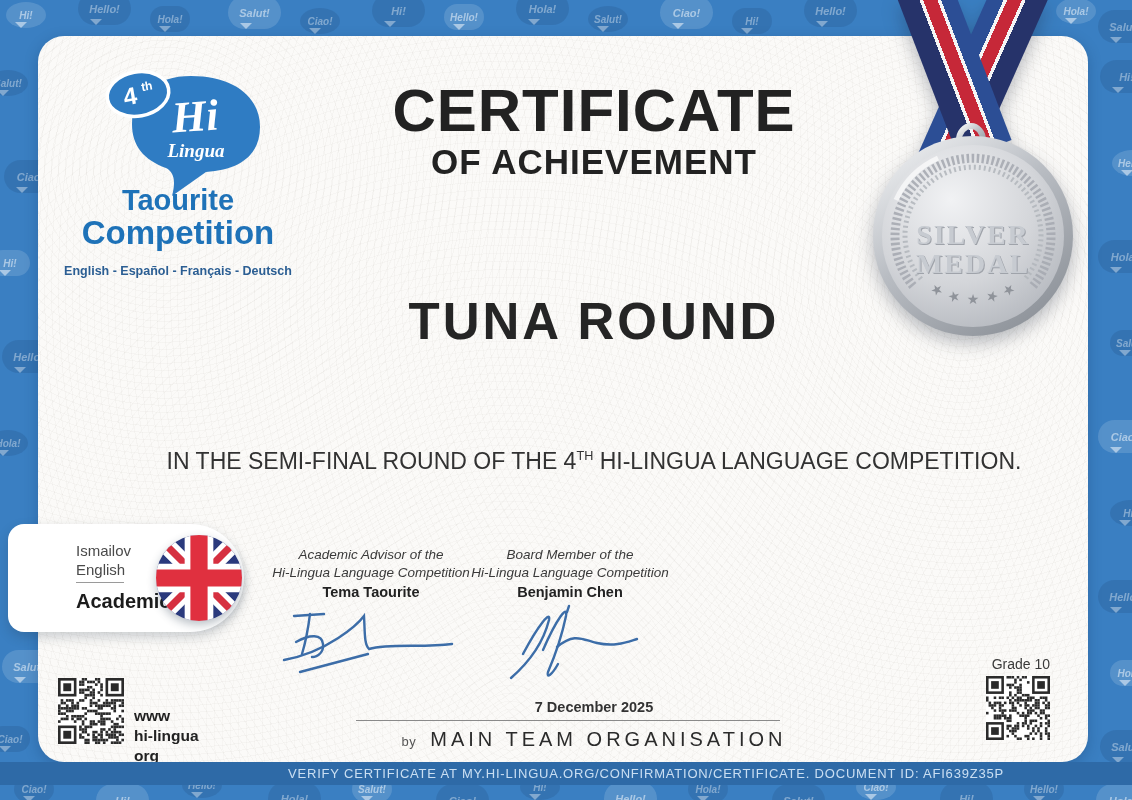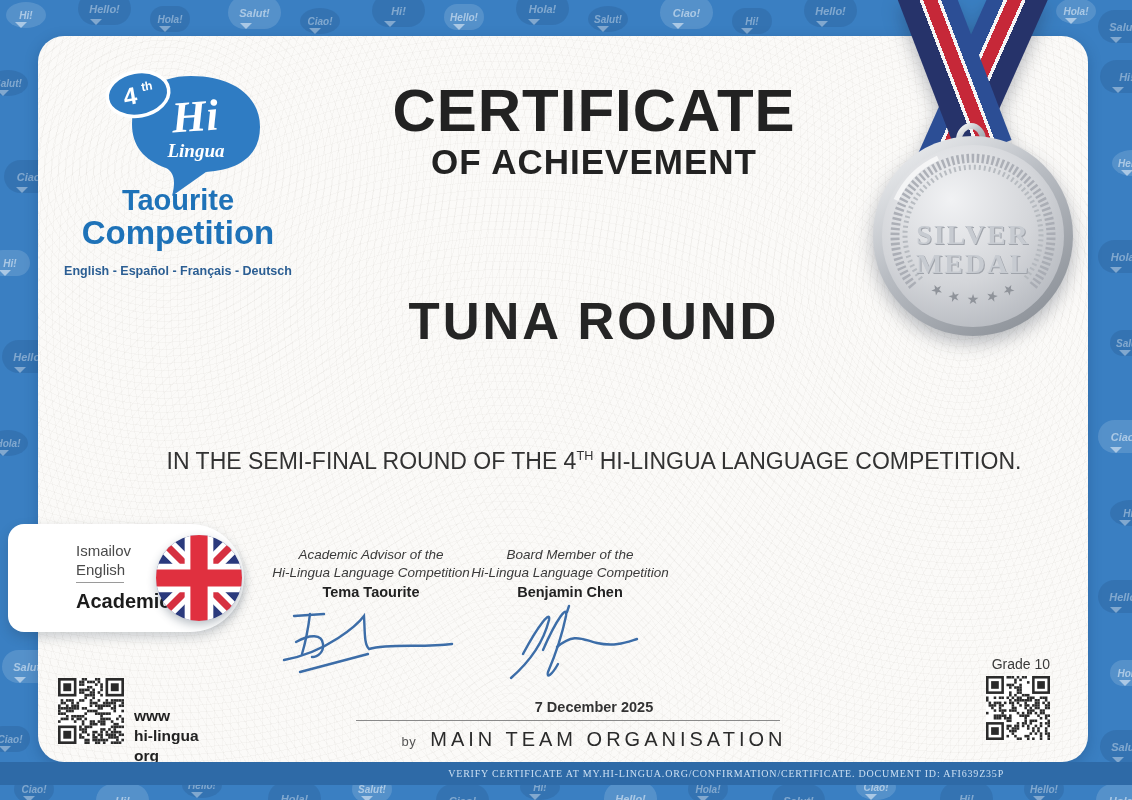--- a/index.html
+++ b/index.html
@@ -73,21 +73,21 @@
   .byline .by { font-size:13px; color:#555; letter-spacing:0.5px; margin-right:14px; }
   .weburl { left:96px; top:642px; font-size:15.5px; font-weight:bold; color:#222; line-height:1.3;margin-top:28px; }
   .grade { top:620px; left:772px; width:240px; text-align:right; font-size:14px; color:#3a3a3a; }
   .qr { background:#fff; }
   
   .verify {
     position:absolute; left:0; top:762px; width:1132px; height:23px;
     background:#2e6aa7; z-index:3; display:flex; align-items:center; justify-content:flex-end;
     padding-right:128px;
   }
-  .verify span { font-size:10px; letter-spacing:0.8px; color:rgba(215,232,248,0.92);font-family:Liberation Serif, serif; }
+  .verify span { font-size:13px; letter-spacing:0.8px; color:rgba(215,232,248,0.92); }
   
   .medal { position:absolute; left:858px; top:0; z-index:4;
     filter:drop-shadow(0 7px 9px rgba(20,30,50,0.3)); }
   
   .logosvg { position:absolute; left:58px; top:28px; }
 </style>
 </head>
 <body>
 
 <div id="border-bubbles">

